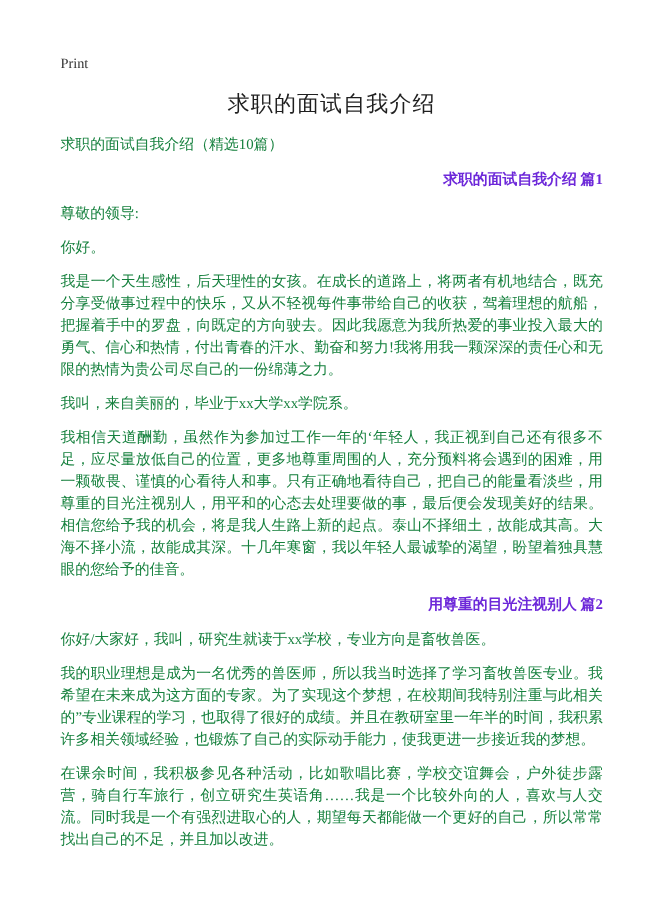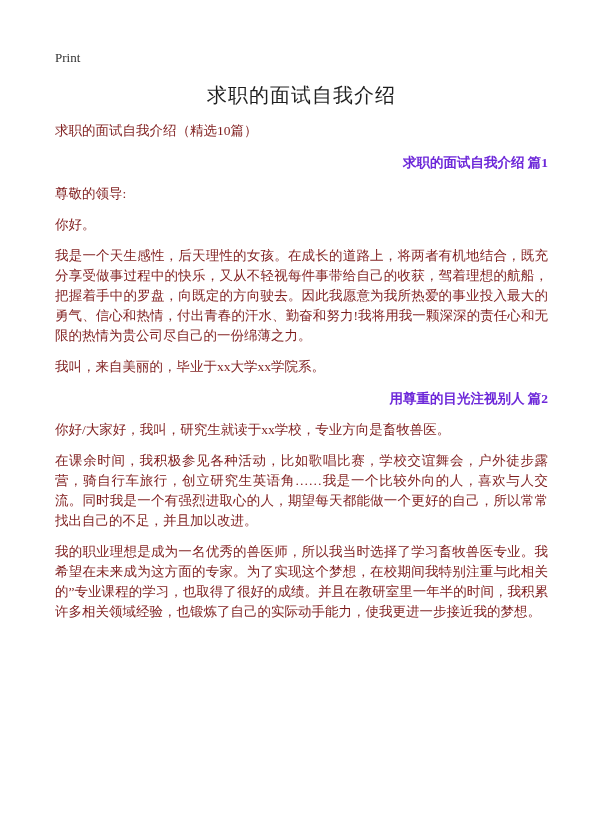--- a/index.html
+++ b/index.html
@@ -34,21 +34,21 @@
     font-weight: normal;
     color: #1f1f1f;
     text-align: center;
     letter-spacing: 1px;
     line-height: 24px;
     margin: 18px 0 14px 0;
   }
   .body-text {
     font-size: 13.5px;
     line-height: 20px;
-    color: #7f1d1d;
+    color: #15803d;
     margin: 11px 0;
     text-align: justify;
     text-justify: inter-ideograph;
     word-break: break-all;
   }
   .section-heading {
     font-size: 13.5px;
     font-weight: bold;
     color: #6d28d9;
     line-height: 20px;
@@ -66,20 +66,21 @@
   <h1 class="doc-title">求职的面试自我介绍</h1>
 
   <p class="body-text">求职的面试自我介绍（精选10篇）</p>
 
   <h3 class="section-heading">求职的面试自我介绍 篇1</h3>
 
   <p class="body-text">尊敬的领导:</p>
   <p class="body-text">你好。</p>
   <p class="body-text">我是一个天生感性，后天理性的女孩。在成长的道路上，将两者有机地结合，既充分享受做事过程中的快乐，又从不轻视每件事带给自己的收获，驾着理想的航船，把握着手中的罗盘，向既定的方向驶去。因此我愿意为我所热爱的事业投入最大的勇气、信心和热情，付出青春的汗水、勤奋和努力!我将用我一颗深深的责任心和无限的热情为贵公司尽自己的一份绵薄之力。</p>
   <p class="body-text">我叫，来自美丽的，毕业于xx大学xx学院系。</p>
+  <p class="body-text">我相信天道酬勤，虽然作为参加过工作一年的‘年轻人，我正视到自己还有很多不足，应尽量放低自己的位置，更多地尊重周围的人，充分预料将会遇到的困难，用一颗敬畏、谨慎的心看待人和事。只有正确地看待自己，把自己的能量看淡些，用尊重的目光注视别人，用平和的心态去处理要做的事，最后便会发现美好的结果。相信您给予我的机会，将是我人生路上新的起点。泰山不择细土，故能成其高。大海不择小流，故能成其深。十几年寒窗，我以年轻人最诚挚的渴望，盼望着独具慧眼的您给予的佳音。</p>
 
   <h3 class="section-heading">用尊重的目光注视别人 篇2</h3>
 
   <p class="body-text">你好/大家好，我叫，研究生就读于xx学校，专业方向是畜牧兽医。</p>
+  <p class="body-text">我的职业理想是成为一名优秀的兽医师，所以我当时选择了学习畜牧兽医专业。我希望在未来成为这方面的专家。为了实现这个梦想，在校期间我特别注重与此相关的”专业课程的学习，也取得了很好的成绩。并且在教研室里一年半的时间，我积累许多相关领域经验，也锻炼了自己的实际动手能力，使我更进一步接近我的梦想。</p>
   <p class="body-text">在课余时间，我积极参见各种活动，比如歌唱比赛，学校交谊舞会，户外徒步露营，骑自行车旅行，创立研究生英语角……我是一个比较外向的人，喜欢与人交流。同时我是一个有强烈进取心的人，期望每天都能做一个更好的自己，所以常常找出自己的不足，并且加以改进。</p>
-  <p class="body-text">我的职业理想是成为一名优秀的兽医师，所以我当时选择了学习畜牧兽医专业。我希望在未来成为这方面的专家。为了实现这个梦想，在校期间我特别注重与此相关的”专业课程的学习，也取得了很好的成绩。并且在教研室里一年半的时间，我积累许多相关领域经验，也锻炼了自己的实际动手能力，使我更进一步接近我的梦想。</p>
 
 </div>
 
 </body></html>

